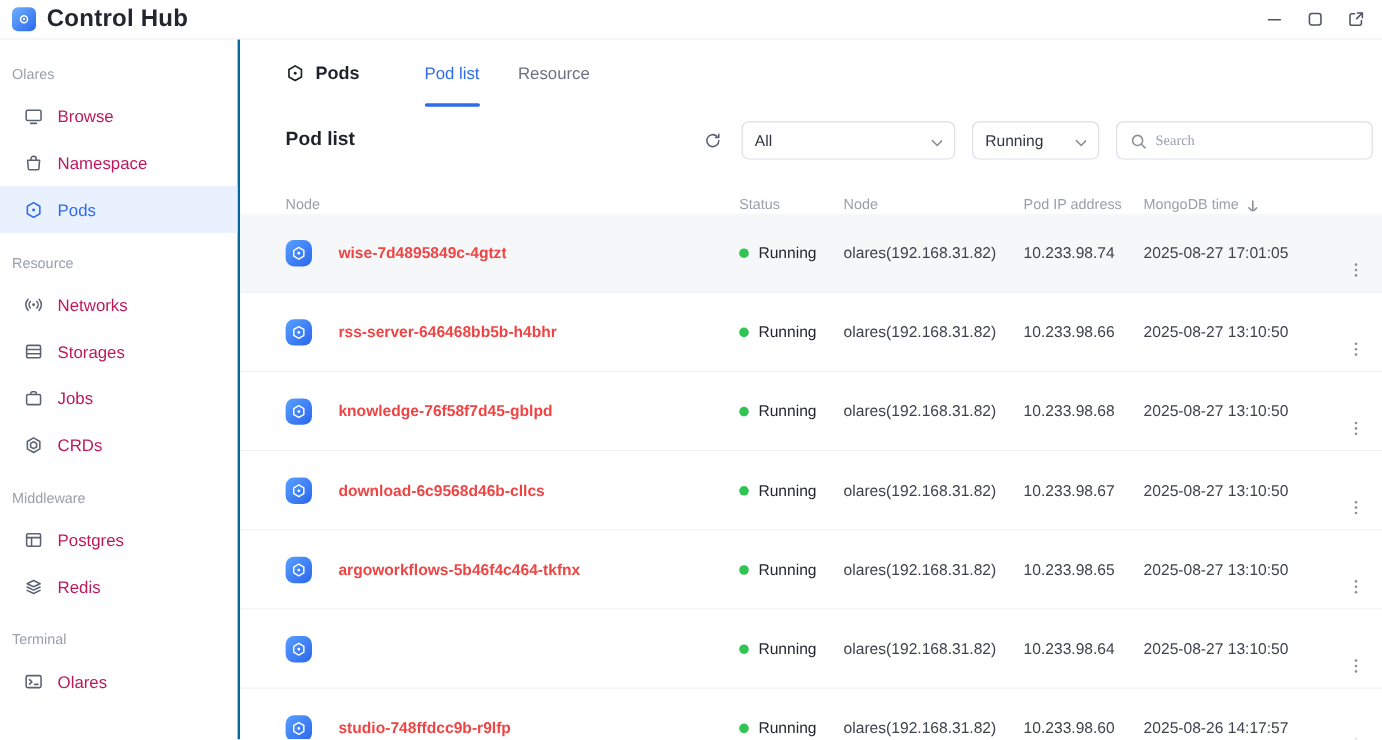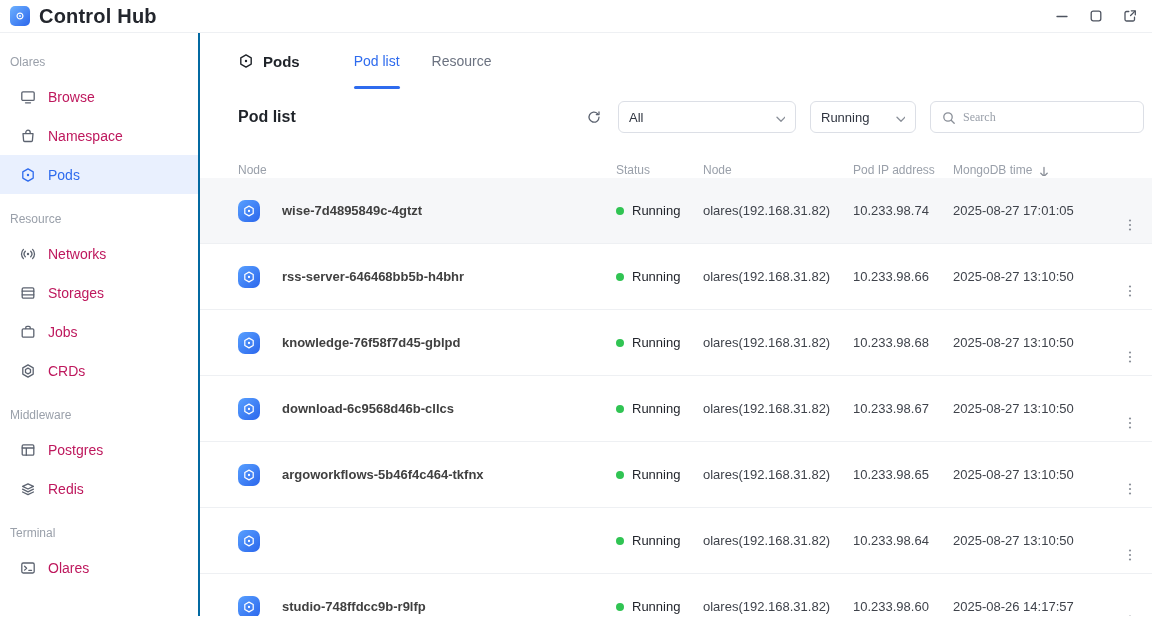--- a/index.html
+++ b/index.html
@@ -68,21 +68,21 @@
   .sort-icon { color:#8a8f98; display:flex; }
   .sort-icon svg { width:12px; height:12px; }
 
   .tbody { flex:1; overflow:hidden; }
   .trow { height:66px; border-bottom:1px solid #eef0f3; cursor:pointer; background:#fff; }
   .trow.hl { background:#f6f7f9; }
   .cell.name { display:flex; align-items:center; gap:22px; min-width:0; }
   .pod-badge { width:22px; height:22px; border-radius:7px; flex:none;
                background:linear-gradient(135deg,#58a0ff,#2b66ec);
                display:flex; align-items:center; justify-content:center; }
-  .pod-name { font-weight:600; color:#404040; white-space:nowrap; overflow:hidden; text-overflow:ellipsis; }
+  .pod-name { font-weight:600; color:#ef4444; white-space:nowrap; overflow:hidden; text-overflow:ellipsis; }
   .cell.status { display:flex; align-items:center; gap:8px; color:#23262d; }
   .dot { width:8px; height:8px; border-radius:50%; background:#30c453; flex:none; }
   .cell.node, .cell.ip, .cell.created { color:#3f434b; }
   .kebab { color:#8a8f98; cursor:pointer; padding:4px 6px; display:flex; }
 </style>
 </head>
 <body>
 
 <div class="topbar">
   <div class="logo">

